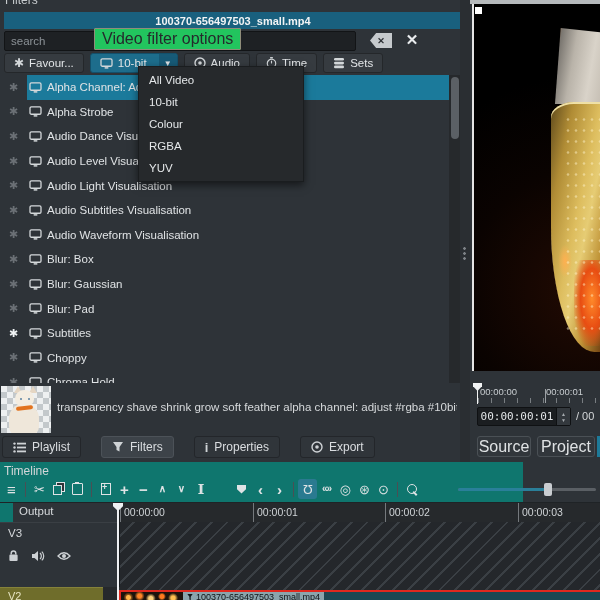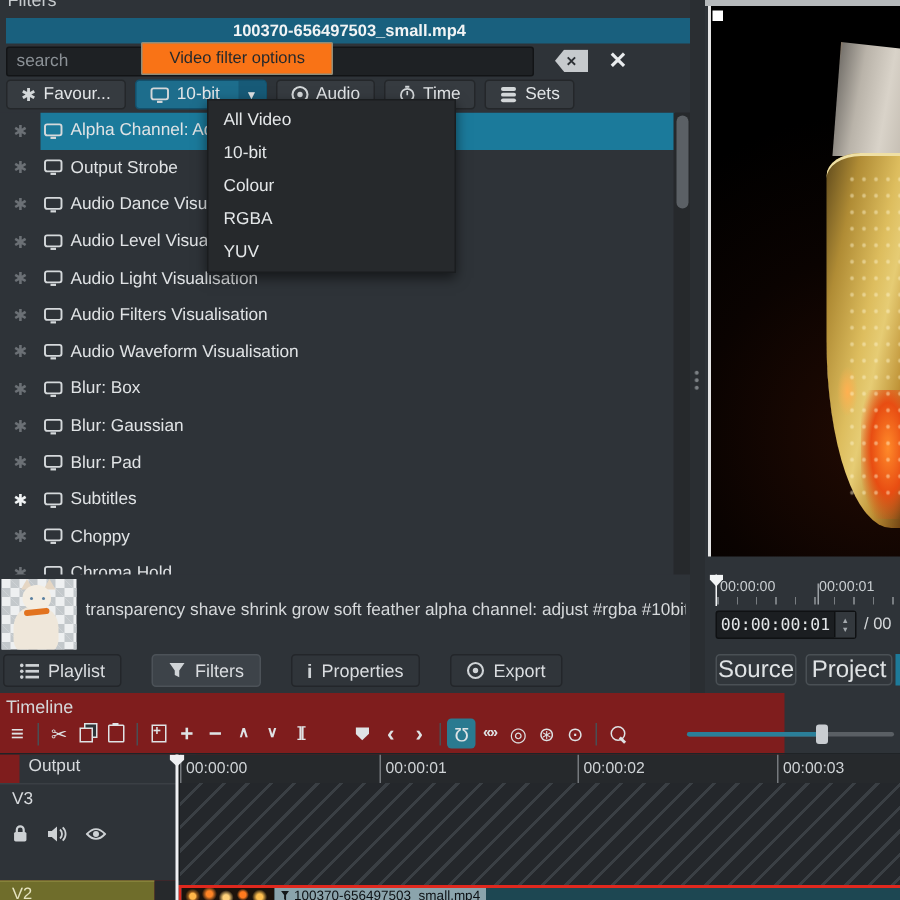--- a/index.html
+++ b/index.html
@@ -13,22 +13,22 @@
              display:flex;align-items:center;justify-content:center;font-weight:bold;font-size:11px;color:#f2f4f5}
   #search-input{position:absolute;left:4px;top:31px;width:352px;height:20px;background:#1e2124;
                 border:1px solid #121416;border-radius:2px;color:#dfe2e4;font-size:11.5px;padding:0 6px;
                 font-family:"Liberation Sans",sans-serif;box-sizing:border-box;outline:none}
   #search-input::placeholder{color:#8b9196}
   #clear-btn{position:absolute;left:370px;top:33px;width:22px;height:15px;background:#c6cacd;color:#2b2f33;
              clip-path:polygon(28% 0,100% 0,100% 100%,28% 100%,0 50%);display:flex;align-items:center;
              justify-content:center;font-size:9px;font-weight:bold}
   #close-btn{position:absolute;left:402px;top:30px;width:20px;height:20px;display:flex;align-items:center;
              justify-content:center;font-size:15px;font-weight:bold;color:#e9ecee}
-  #tooltip{position:absolute;left:94px;top:28px;height:20px;background:#f97316;border:1px solid #8f8d7a;
-           color:#26292c;font-size:11px;display:flex;align-items:center;padding:0 18px;z-index:40;border-radius:1px}
+  #tooltip{position:absolute;left:94px;top:28px;height:20px;background:#22c55e;border:1px solid #8f8d7a;
+           color:#26292c;font-size:16px;display:flex;align-items:center;padding:0 7px;z-index:40;border-radius:1px}
 
   #cat-tabs{position:absolute;left:4px;top:53px;display:flex;gap:6px}
   .ctab{display:flex;align-items:center;gap:5px;height:20px;padding:0 9px;background:#363b40;
         border:1px solid #24272a;border-radius:3px;font-size:11.5px;color:#e2e5e7;box-sizing:border-box}
   .ctab.selected{background:#1d6d8c;border-color:#13506b;padding-right:0}
   .ctab .ic{display:flex;color:#d3d7d9}
   .ctab .dd{display:none;width:18px;height:18px;margin-left:7px;align-items:center;justify-content:center;
             background:#175a77;border-radius:0 2px 2px 0;font-size:8px;color:#dde1e3}
   .ctab .dd.show{display:flex}
   .ic-txt{font-size:12px;line-height:1}
@@ -115,21 +115,21 @@
     justify-content:center;background:#33383d;border-left:1px solid #0f1113;font-size:5px;color:#a5aaae;line-height:1.2}
   #timecode-suffix{position:absolute;left:106px;top:410px;font-size:11px;color:#d4d7d9;white-space:nowrap}
 
   .pv-btn{position:absolute;top:436px;height:21px;background:#31363b;border:1px solid #4a5055;border-radius:3px;
     display:flex;align-items:center;justify-content:center;font-size:16px;color:#dfe2e4;box-sizing:border-box}
   #source-btn{left:7px;width:54px}
   #project-btn{left:67px;width:58px}
   #corner-accent{position:absolute;left:127px;top:436px;width:3px;height:21px;background:#1d7a99}
 
   
-  #timeline-panel{position:absolute;left:0;top:462px;width:523px;height:138px;background:#7f1d1d}
+  #timeline-panel{position:absolute;left:0;top:462px;width:523px;height:138px;background:#0f766e}
   #timeline-title{position:absolute;left:4px;top:2px;font-size:12px;color:#d4d7d9}
   #tl-toolbar{position:absolute;left:2px;top:17px;display:flex;align-items:center}
   .tbtn{width:19px;height:20px;display:flex;align-items:center;justify-content:center;color:#dfe3e5;
         border-radius:3px;flex:0 0 auto}
   .tbtn.active{background:#2a7a90}
   .tbtn.sep{width:1px;height:15px;background:#4a4f54;margin:0 4px;border-radius:0}
   .tbtn.gap{width:22px}
   .glyph{font-size:13px;line-height:1;display:flex;align-items:center;justify-content:center}
   .glyph.big{font-size:15px;font-weight:bold}
   .glyph.small-b{font-size:10px;font-weight:bold}
@@ -282,21 +282,21 @@
 
         <div class="frow">
           <span class="fav">✱</span>
           <span class="body">
             <span class="mon">
               <svg viewBox="0 0 14 12" width="13" height="11">
                 <rect x="1" y="1" width="12" height="8" rx="1.5" fill="none" stroke="currentColor" stroke-width="1.4"></rect>
                 <rect x="5" y="10" width="4" height="1.6" fill="currentColor"></rect>
               </svg>
             </span>
-            <span>Output Strobe</span>
+            <span>Alpha Strobe</span>
           </span>
         </div>
 
         <div class="frow">
           <span class="fav">✱</span>
           <span class="body">
             <span class="mon">
               <svg viewBox="0 0 14 12" width="13" height="11">
                 <rect x="1" y="1" width="12" height="8" rx="1.5" fill="none" stroke="currentColor" stroke-width="1.4"></rect>
                 <rect x="5" y="10" width="4" height="1.6" fill="currentColor"></rect>
@@ -334,21 +334,21 @@
 
         <div class="frow">
           <span class="fav">✱</span>
           <span class="body">
             <span class="mon">
               <svg viewBox="0 0 14 12" width="13" height="11">
                 <rect x="1" y="1" width="12" height="8" rx="1.5" fill="none" stroke="currentColor" stroke-width="1.4"></rect>
                 <rect x="5" y="10" width="4" height="1.6" fill="currentColor"></rect>
               </svg>
             </span>
-            <span>Audio Filters Visualisation</span>
+            <span>Audio Subtitles Visualisation</span>
           </span>
         </div>
 
         <div class="frow">
           <span class="fav">✱</span>
           <span class="body">
             <span class="mon">
               <svg viewBox="0 0 14 12" width="13" height="11">
                 <rect x="1" y="1" width="12" height="8" rx="1.5" fill="none" stroke="currentColor" stroke-width="1.4"></rect>
                 <rect x="5" y="10" width="4" height="1.6" fill="currentColor"></rect>

